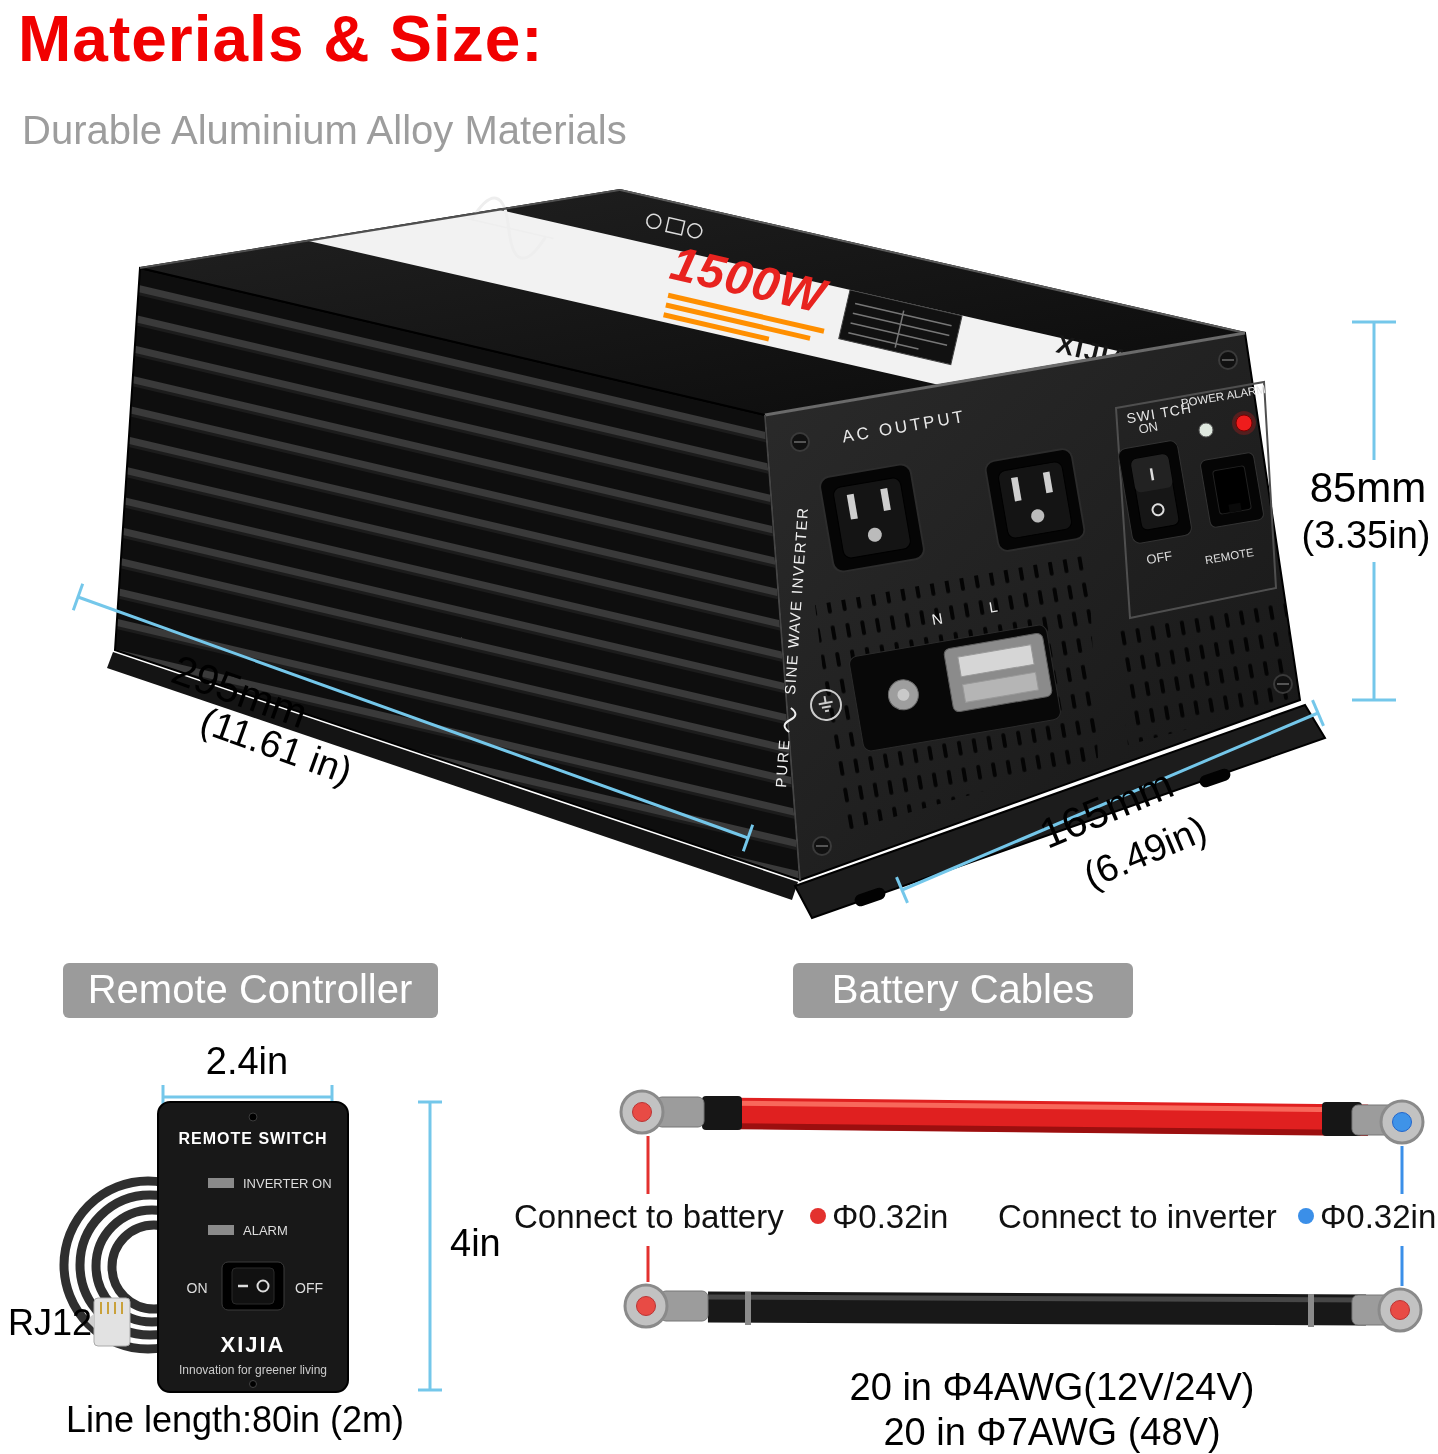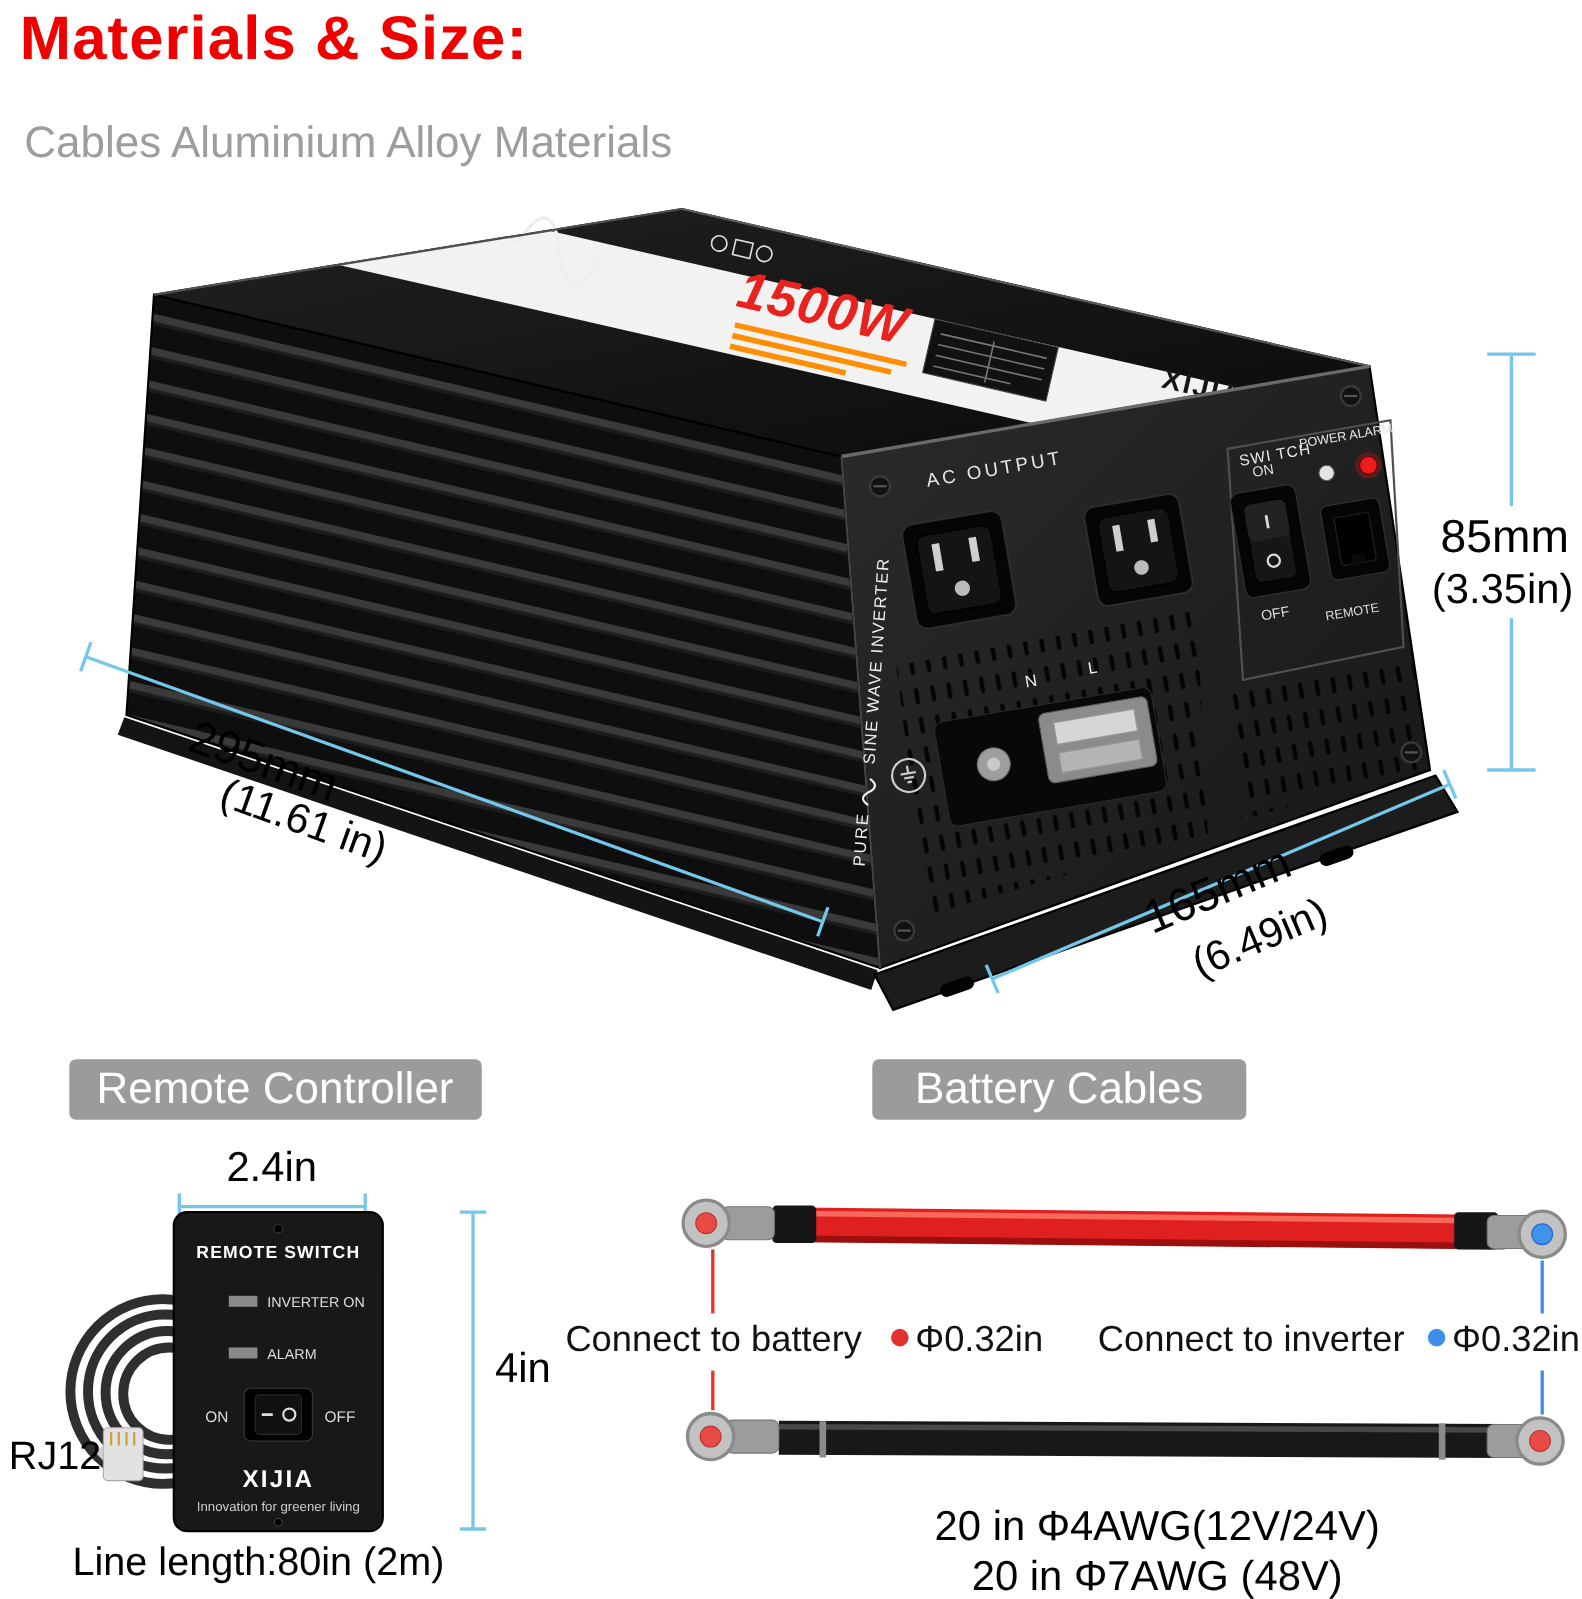--- a/index.html
+++ b/index.html
@@ -1,29 +1,29 @@
 <!DOCTYPE html>
 <html><head>
 <meta charset="utf-8">
 <style>
   html,body{margin:0;padding:0;background:#fff;}
   #page{position:relative;width:1438px;height:1454px;background:#fff;overflow:hidden;
         font-family:"Liberation Sans",sans-serif;}
   .abs{position:absolute;}
-  #title{left:18px;top:2px;font-size:56px;font-weight:800;color:#f10000;letter-spacing:1px;}
+  #title{left:18px;top:2px;font-size:64px;font-weight:800;color:#f10000;letter-spacing:1px;}
   #subtitle{left:22px;top:108px;font-size:40px;color:#9d9d9d;}
   svg text{font-family:"Liberation Sans",sans-serif;}
 </style>
 </head>
 <body>
 
 <div id="page">
 
   <div id="title" class="abs">Materials &amp; Size:</div>
-  <div id="subtitle" class="abs">Cables Aluminium Alloy Materials</div>
+  <div id="subtitle" class="abs">Durable Aluminium Alloy Materials</div>
 
   <svg class="abs" style="left:0;top:160px" width="1438" height="790" viewBox="0 0 1438 790">
     <defs>
       <linearGradient id="topGrad" x1="0" y1="0" x2="1" y2="1">
         <stop offset="0" stop-color="#222"></stop>
           <stop offset="1" stop-color="#0a0a0a"></stop>
       </linearGradient>
       <linearGradient id="panelGrad" x1="0" y1="0" x2="1" y2="1">
         <stop offset="0" stop-color="#2b2b2b"></stop>
           <stop offset="1" stop-color="#161616"></stop>

